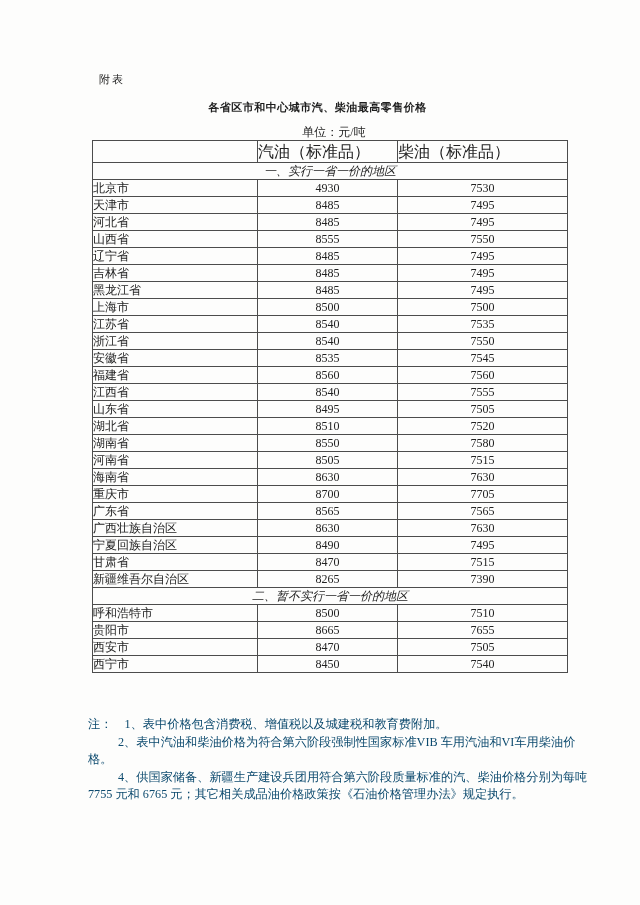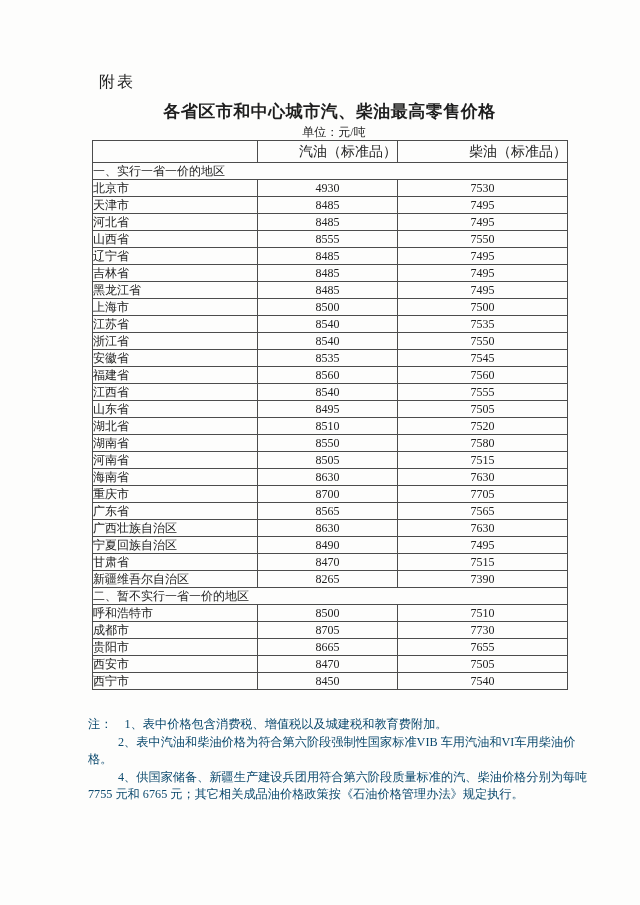--- a/index.html
+++ b/index.html
@@ -8,46 +8,46 @@
     background: #fcfcfb;
     font-family: "Liberation Serif", "DejaVu Serif", serif;
     color: #1e1e1e;
     position: relative;
     overflow: hidden;
   }
   .page { position: absolute; inset: 0; background: #fdfdfc; }
 
   .corner-label {
     position: absolute; left: 99px; top: 72px;
-    font-size: 16px; letter-spacing: 2px;
+    font-size: 11px; letter-spacing: 2px;
   }
   .doc-title {
-    position: absolute; left: 92px; top: 100px; width: 475px;
-    text-align: center; font-size: 17px; font-weight: bold;
+    position: absolute; left: 80px; top: 100px; width: 475px;
+    text-align: center; font-size: 11px; font-weight: bold;
     letter-spacing: 0.5px;
   }
   .unit-label {
     position: absolute; left: 92px; top: 124px; width: 484px;
     text-align: center; font-size: 12px;
   }
 
   table.price-table {
     position: absolute; left: 92px; top: 140px; width: 475px;
     border-collapse: collapse; table-layout: fixed;
     font-size: 12px; color: #222;
   }
   .price-table td, .price-table th {
     border: 1px solid #4c4c4c;
     padding: 0; height: 16px; line-height: 16px;
     font-weight: normal; overflow: hidden; white-space: nowrap;
   }
-  .price-table thead th { height: 21px; line-height: 21px; text-align: right; font-size: 14px; }
+  .price-table thead th { height: 21px; line-height: 21px; text-align: left; font-size: 16px; }
   .region-cell  { text-align: left; padding-left: 45px; }
   .price-cell   { text-align: center; }
-  .section-cell { text-align: left; padding-left: 7px; }
+  .section-cell { text-align: center; padding-left: 7px; font-style: italic; }
 
   .notes {
     position: absolute; left: 88px; top: 716px; width: 492px;
     font-size: 12.2px; color: #0c4a6e;
   }
   .note-line { line-height: 17.6px; white-space: nowrap; }
   .note-line.item { text-indent: 30px; }
 </style>
 </head>
 <body>
@@ -199,25 +199,20 @@
         </tr>
         <tr>
           <td colspan="3" class="section-cell">二、暂不实行一省一价的地区</td>
         </tr>
         <tr>
           <td class="region-cell">呼和浩特市</td>
           <td class="price-cell">8500</td>
           <td class="price-cell">7510</td>
         </tr>
         <tr>
-          <td class="region-cell">成都市</td>
-          <td class="price-cell">8705</td>
-          <td class="price-cell">7730</td>
-        </tr>
-        <tr>
           <td class="region-cell">贵阳市</td>
           <td class="price-cell">8665</td>
           <td class="price-cell">7655</td>
         </tr>
         <tr>
           <td class="region-cell">西安市</td>
           <td class="price-cell">8470</td>
           <td class="price-cell">7505</td>
         </tr>
         <tr>

